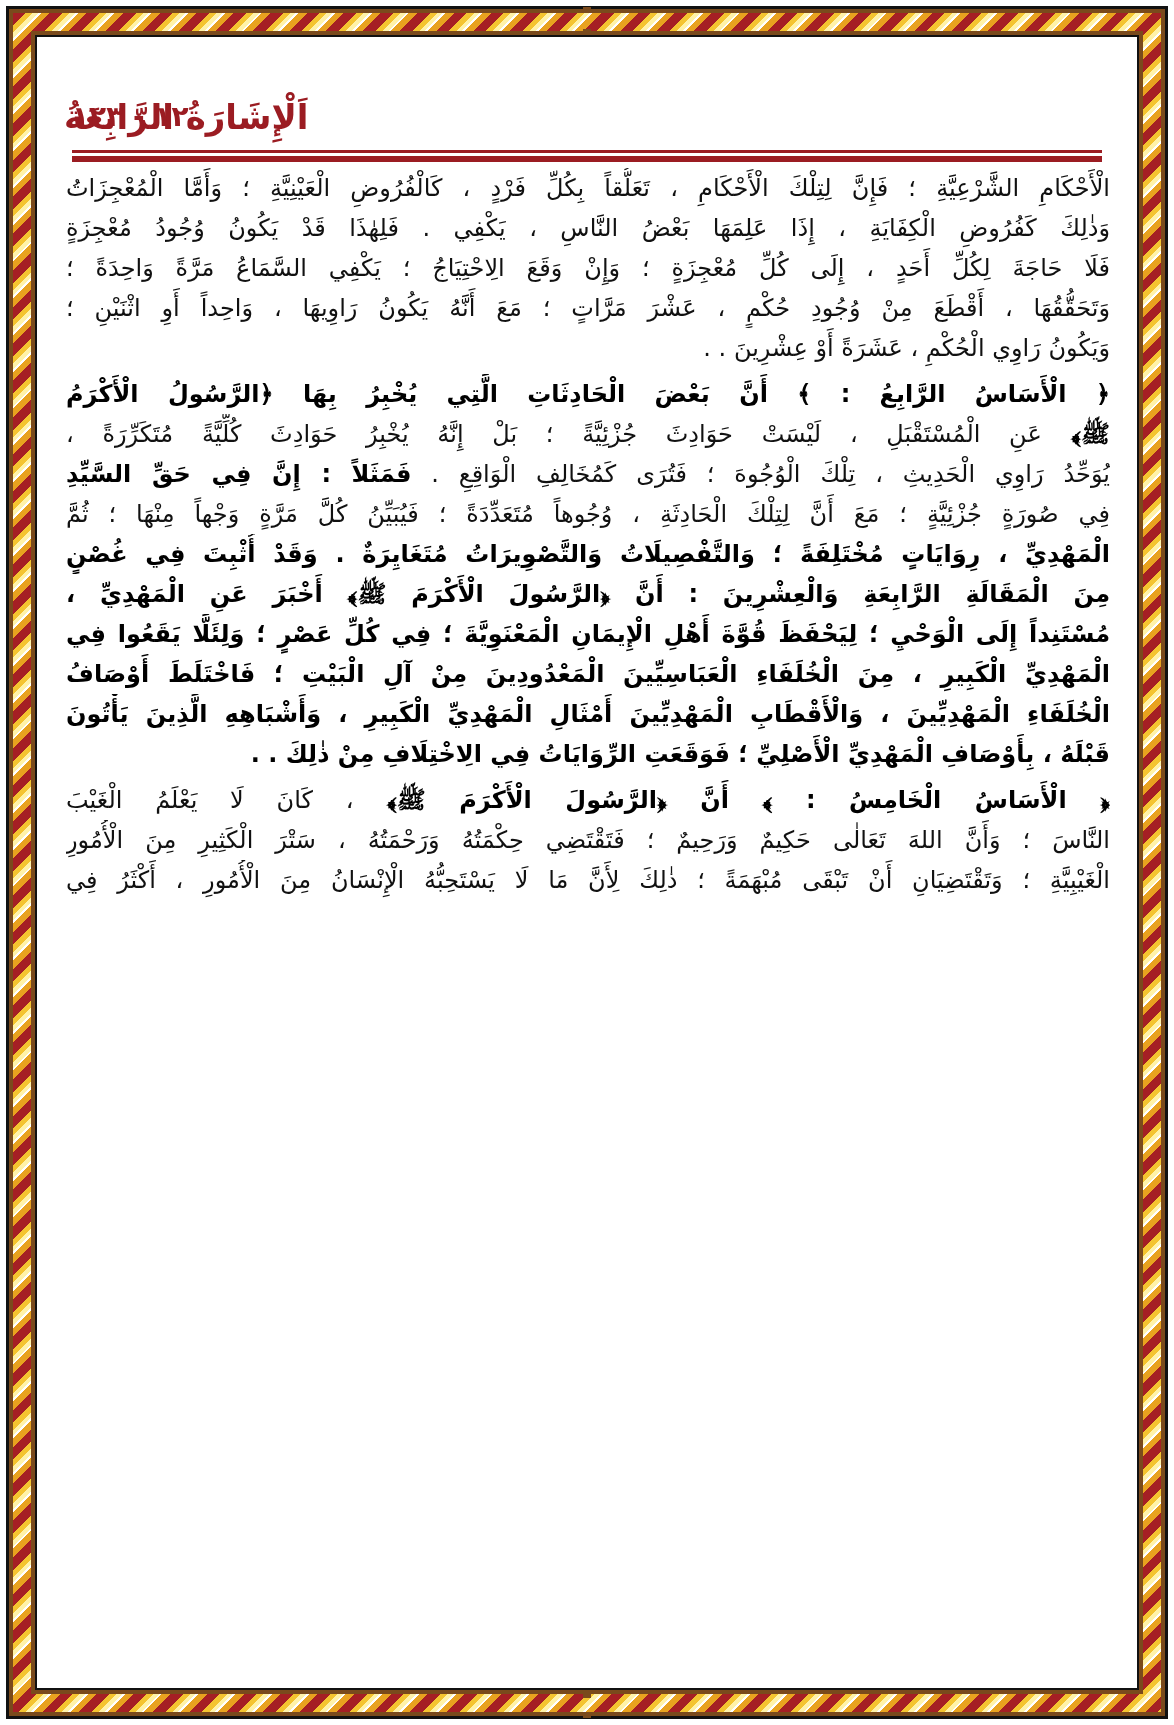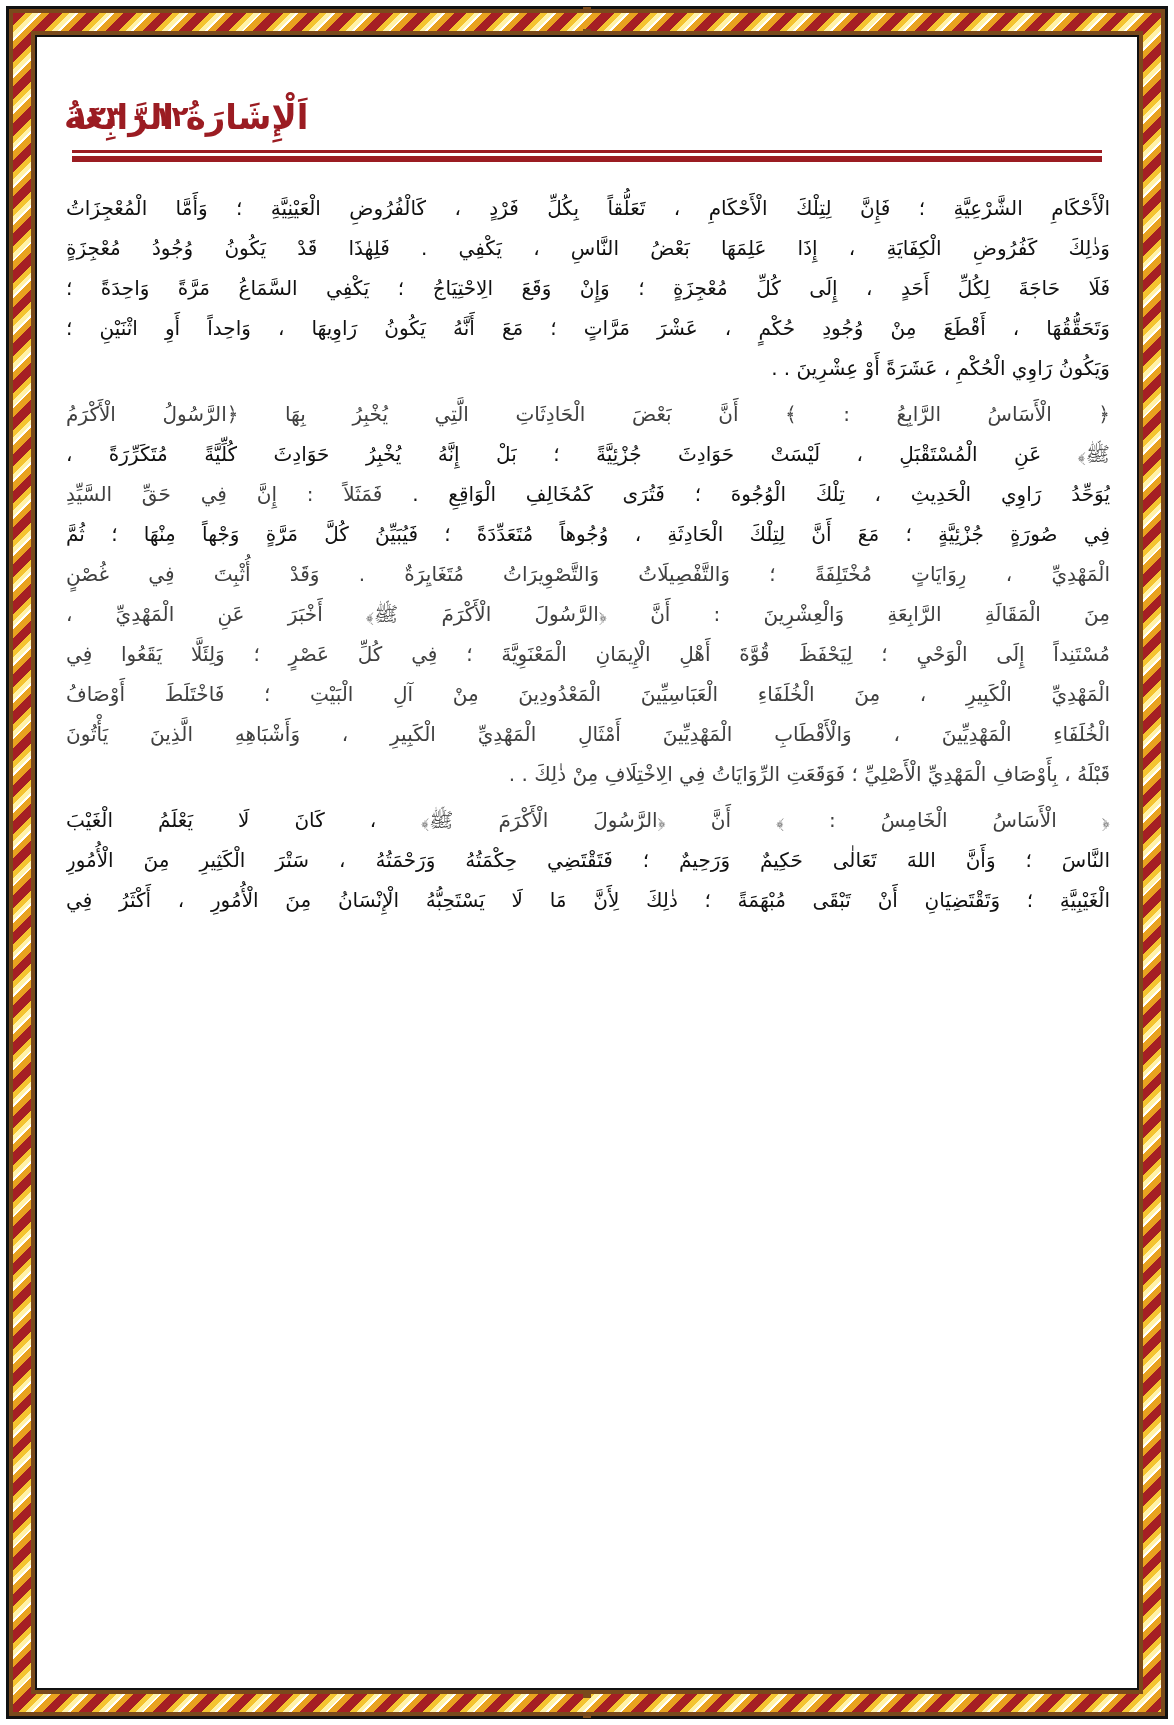--- a/index.html
+++ b/index.html
@@ -52,30 +52,30 @@
   }
   .rule-thin {
     position: absolute; left: 72px; top: 150px; width: 1030px; height: 3px; background: #9b1c22;
   }
   .rule-thick {
     position: absolute; left: 72px; top: 156px; width: 1030px; height: 6px; background: #9b1c22;
   }
 
   
   .body {
-    position: absolute; left: 66px; top: 188px; width: 1044px;
+    position: absolute; left: 66px; top: 168px; width: 1044px;
     direction: rtl; text-align: justify; text-align-last: justify;
-    font-family: "DejaVu Sans", sans-serif; font-size: 20px; color: #111;
+    font-family: "DejaVu Sans", sans-serif; font-size: 24px; color: #111;
   }
   .line {
     height: 40px; line-height: 40px; white-space: nowrap; overflow: hidden;
     text-align: justify; text-align-last: justify;
   }
   .line.last { text-align-last: right; }
-  .red { color: #404040; font-weight: normal; }
+  .red { color: #000000; font-weight: bold; }
   .gap { height: 6px; }
 </style>
 </head>
 <body>
 
 <div class="frame-outer"></div>
 <div class="frame-brown"></div>
 <div class="frame-band"></div>
 <div class="frame-inner-brown"></div>
 <div class="frame-inner-black"></div>

